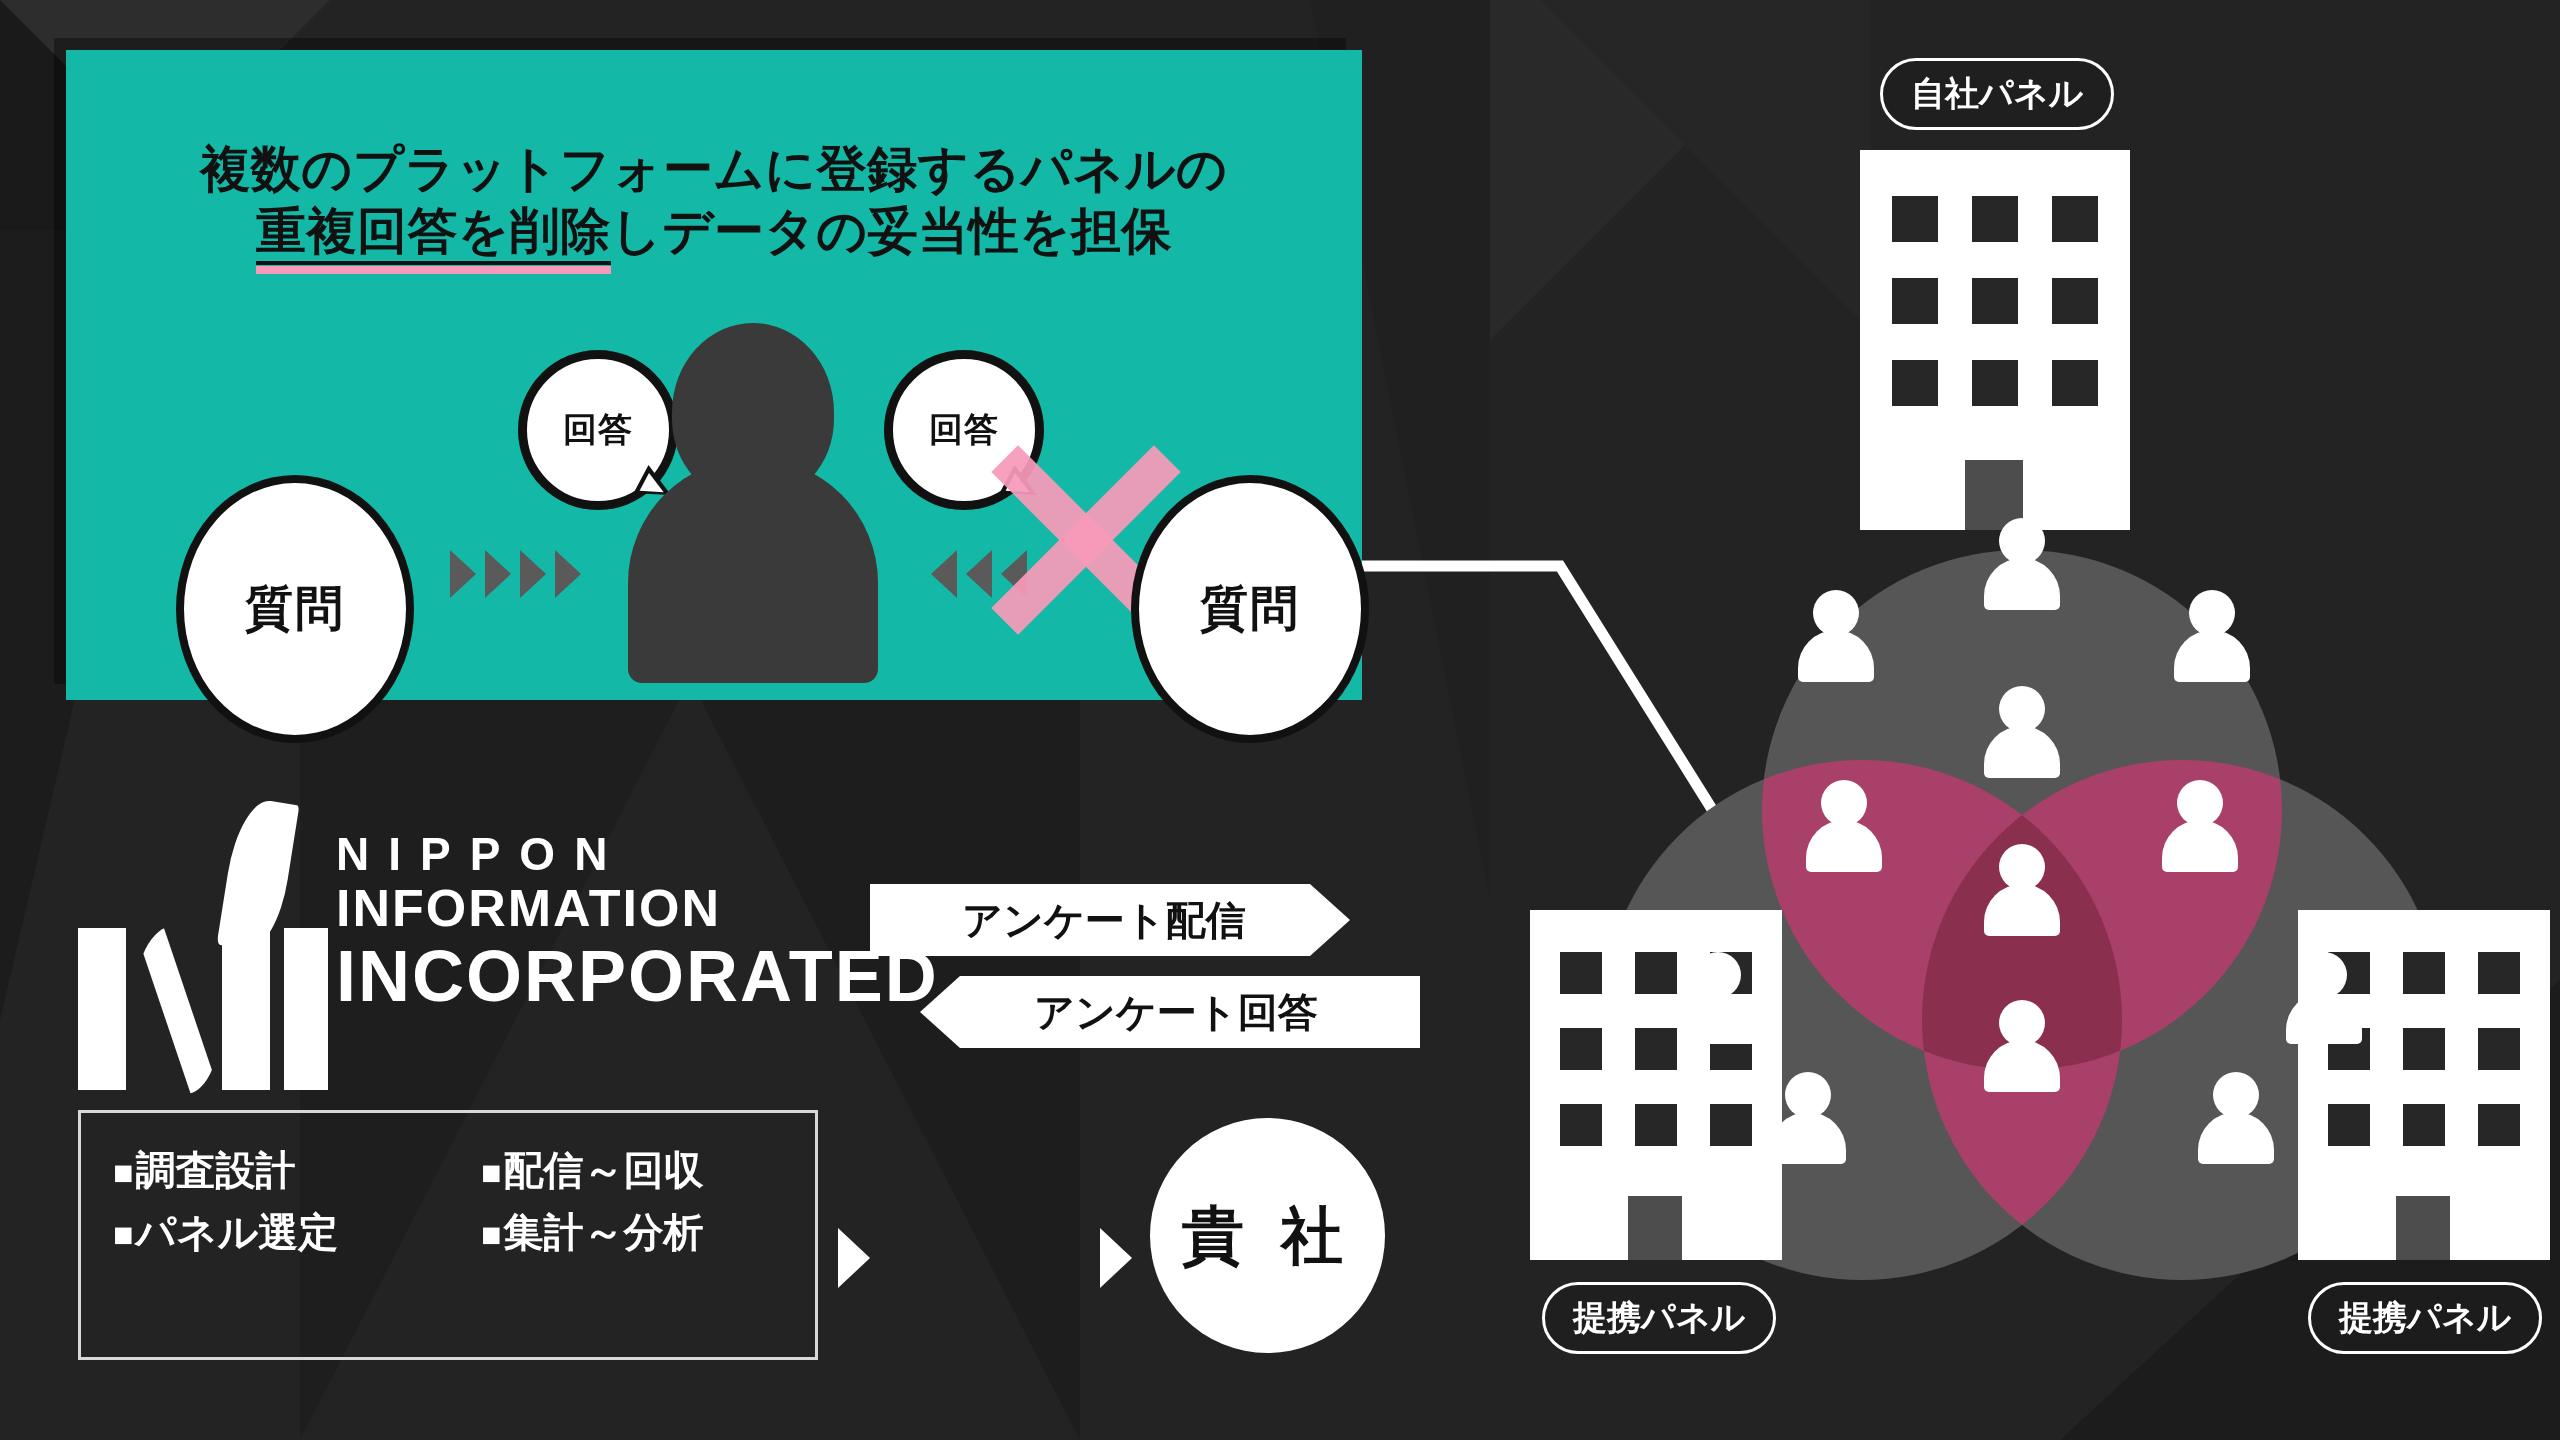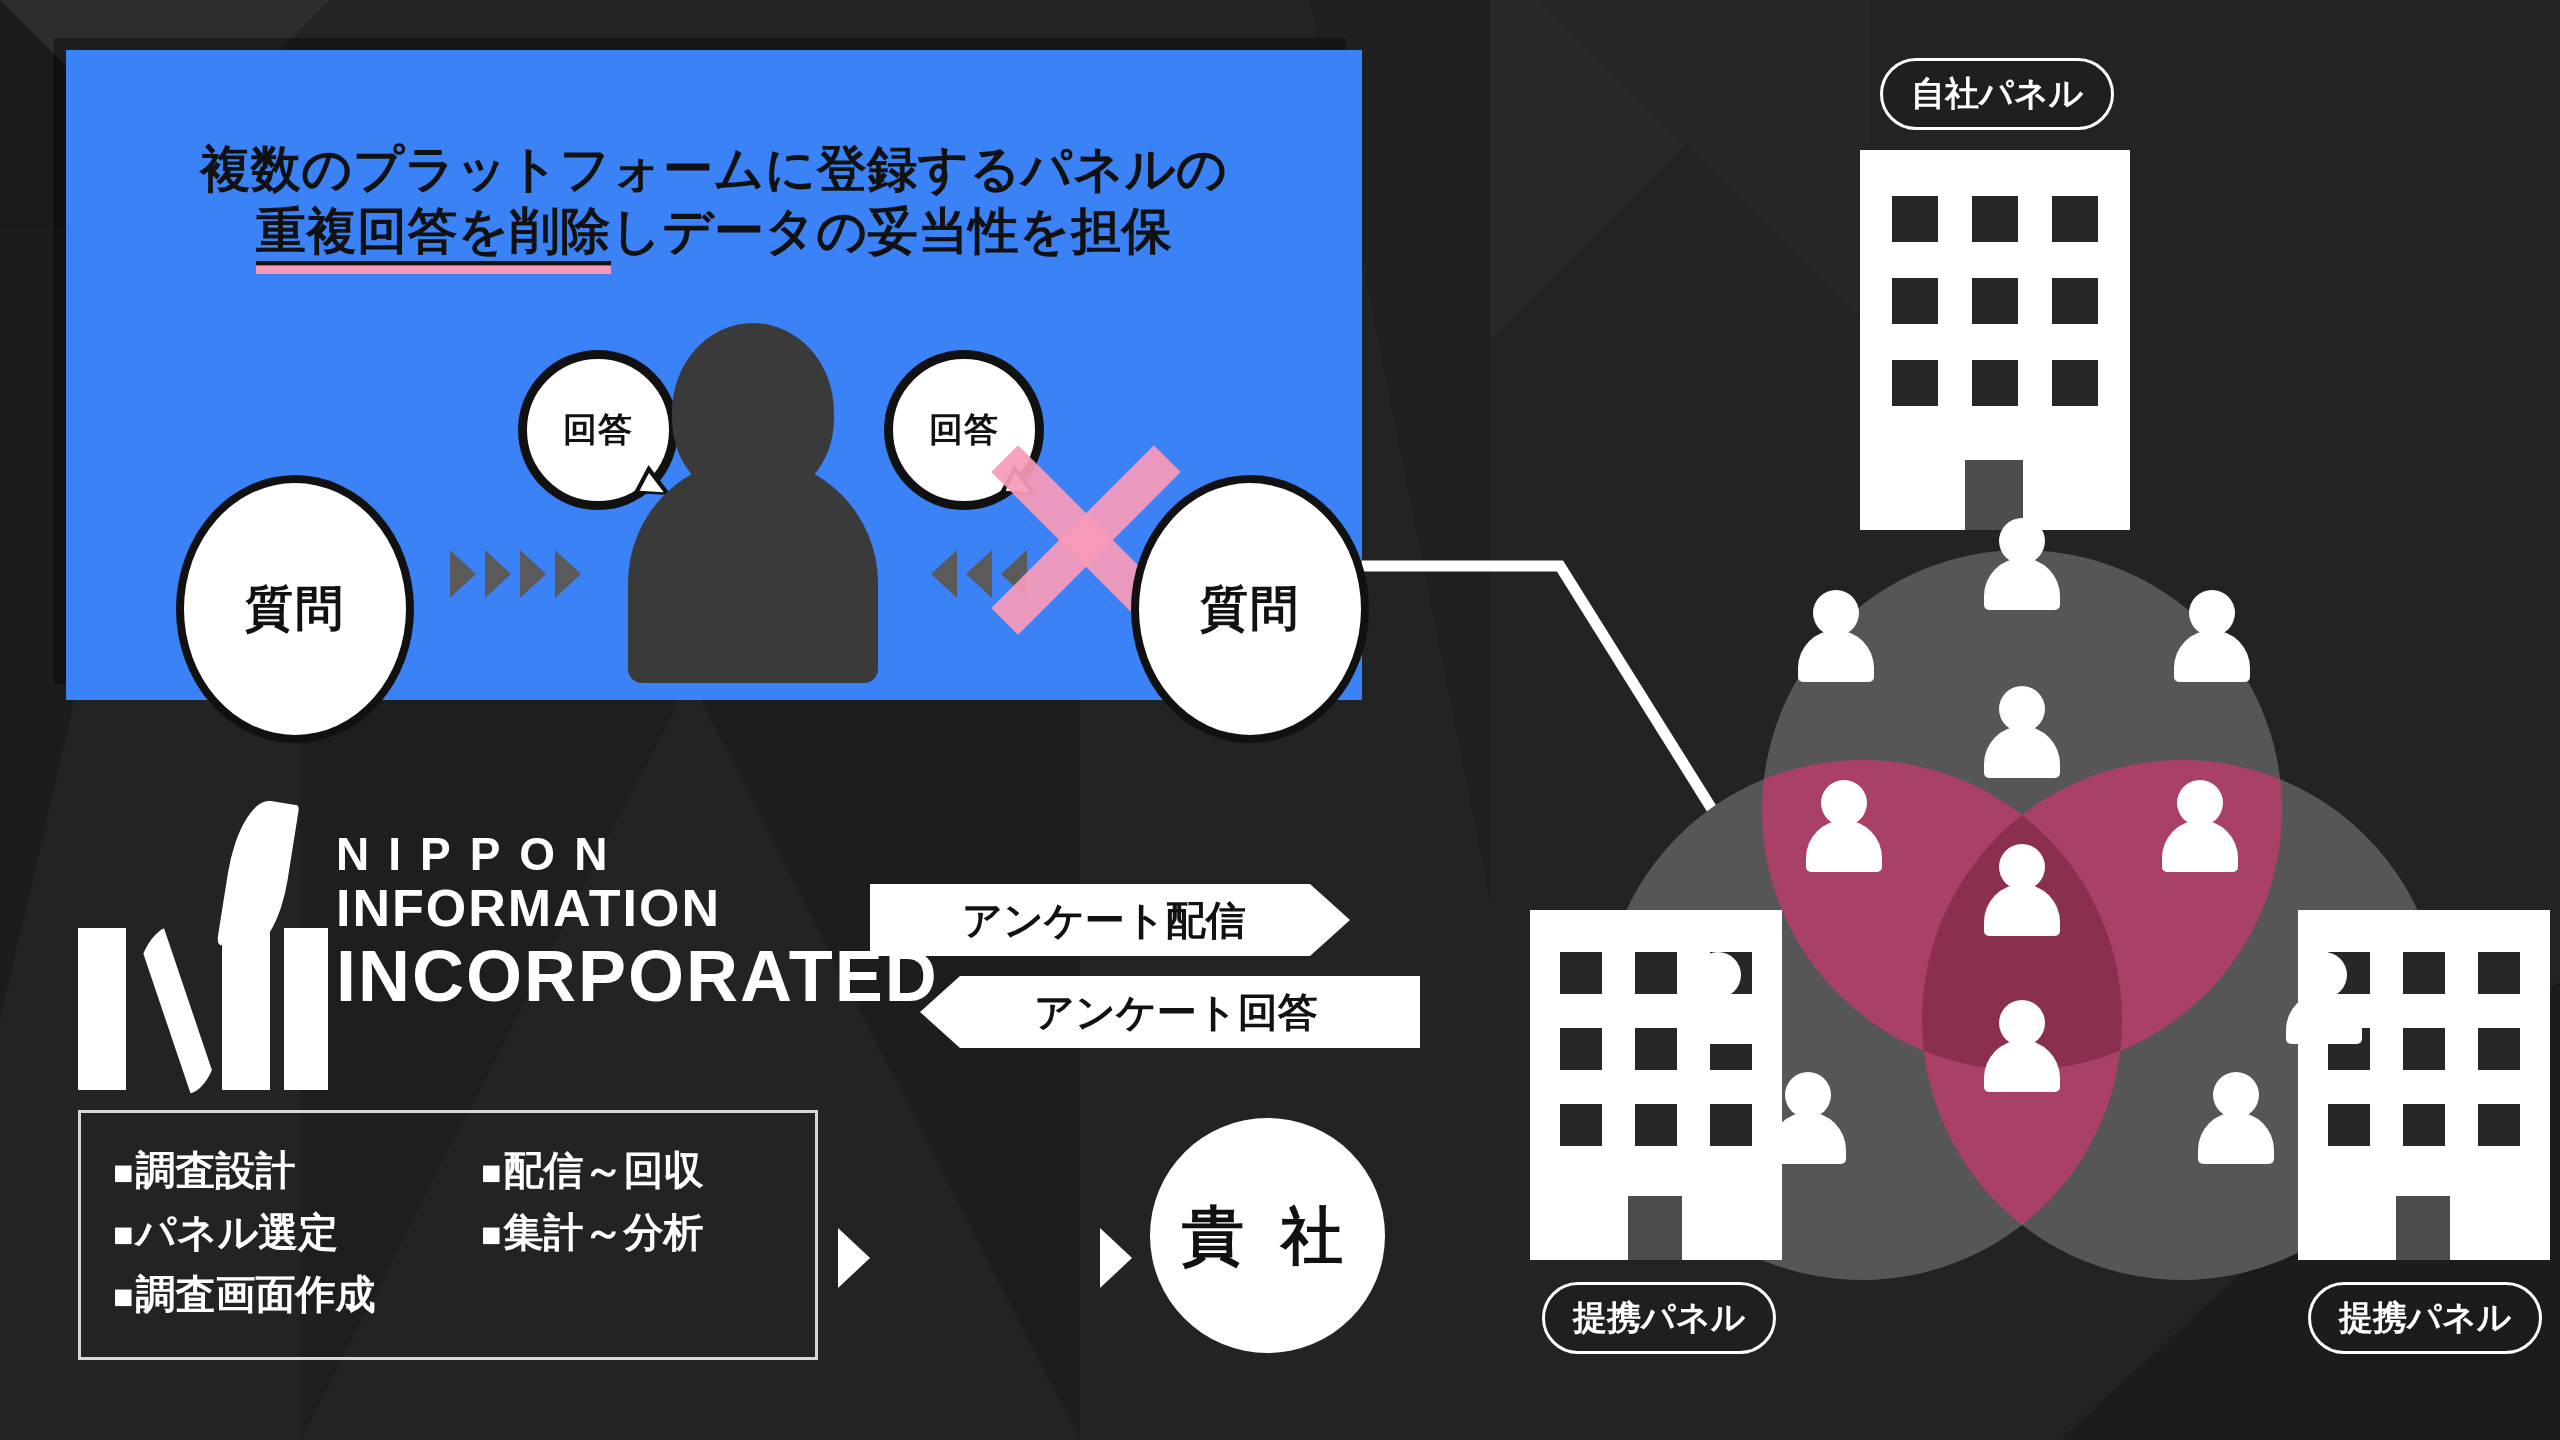--- a/index.html
+++ b/index.html
@@ -32,21 +32,21 @@
   .f7{left:1540px;top:0;width:0;height:0;
       border-right:330px solid #262626;border-bottom:330px solid transparent;}
   .f8{right:0;top:980px;width:0;height:0;
       border-right:500px solid #1c1c1c;border-top:460px solid transparent;}
   .f11{left:1310px;top:0;width:0;height:0;
       border-right:180px solid #202020;border-bottom:900px solid transparent;}
 
   
   #card{
     position:absolute;left:66px;top:50px;width:1296px;height:650px;
-    background:#3b82f6;
+    background:#14b8a6;
     box-shadow:-14px -14px 0 -2px rgba(0,0,0,.35);
   }
   #card .headline{
     position:absolute;left:0;right:0;top:88px;
     text-align:center;
     color:#111;
     font-weight:bold;
     font-size:50px;
     line-height:1.24;
     letter-spacing:.5px;
@@ -321,21 +321,20 @@
       <div class="w1">NIPPON</div>
       <div class="w2">INFORMATION</div>
       <div class="w3">INCORPORATED</div>
     </div>
   </div>
 
   <div id="services">
     <div class="col col-a">
       <div class="sv"><b>■</b><span>調査設計</span></div>
       <div class="sv"><b>■</b><span>パネル選定</span></div>
-      <div class="sv"><b>■</b><span>調査画面作成</span></div>
     </div>
     <div class="col col-b">
       <div class="sv"><b>■</b><span>配信～回収</span></div>
       <div class="sv"><b>■</b><span>集計～分析</span></div>
     </div>
   </div>
 
   <div class="banner" id="banner-reply">
     <span>アンケート回答</span>
   </div>

